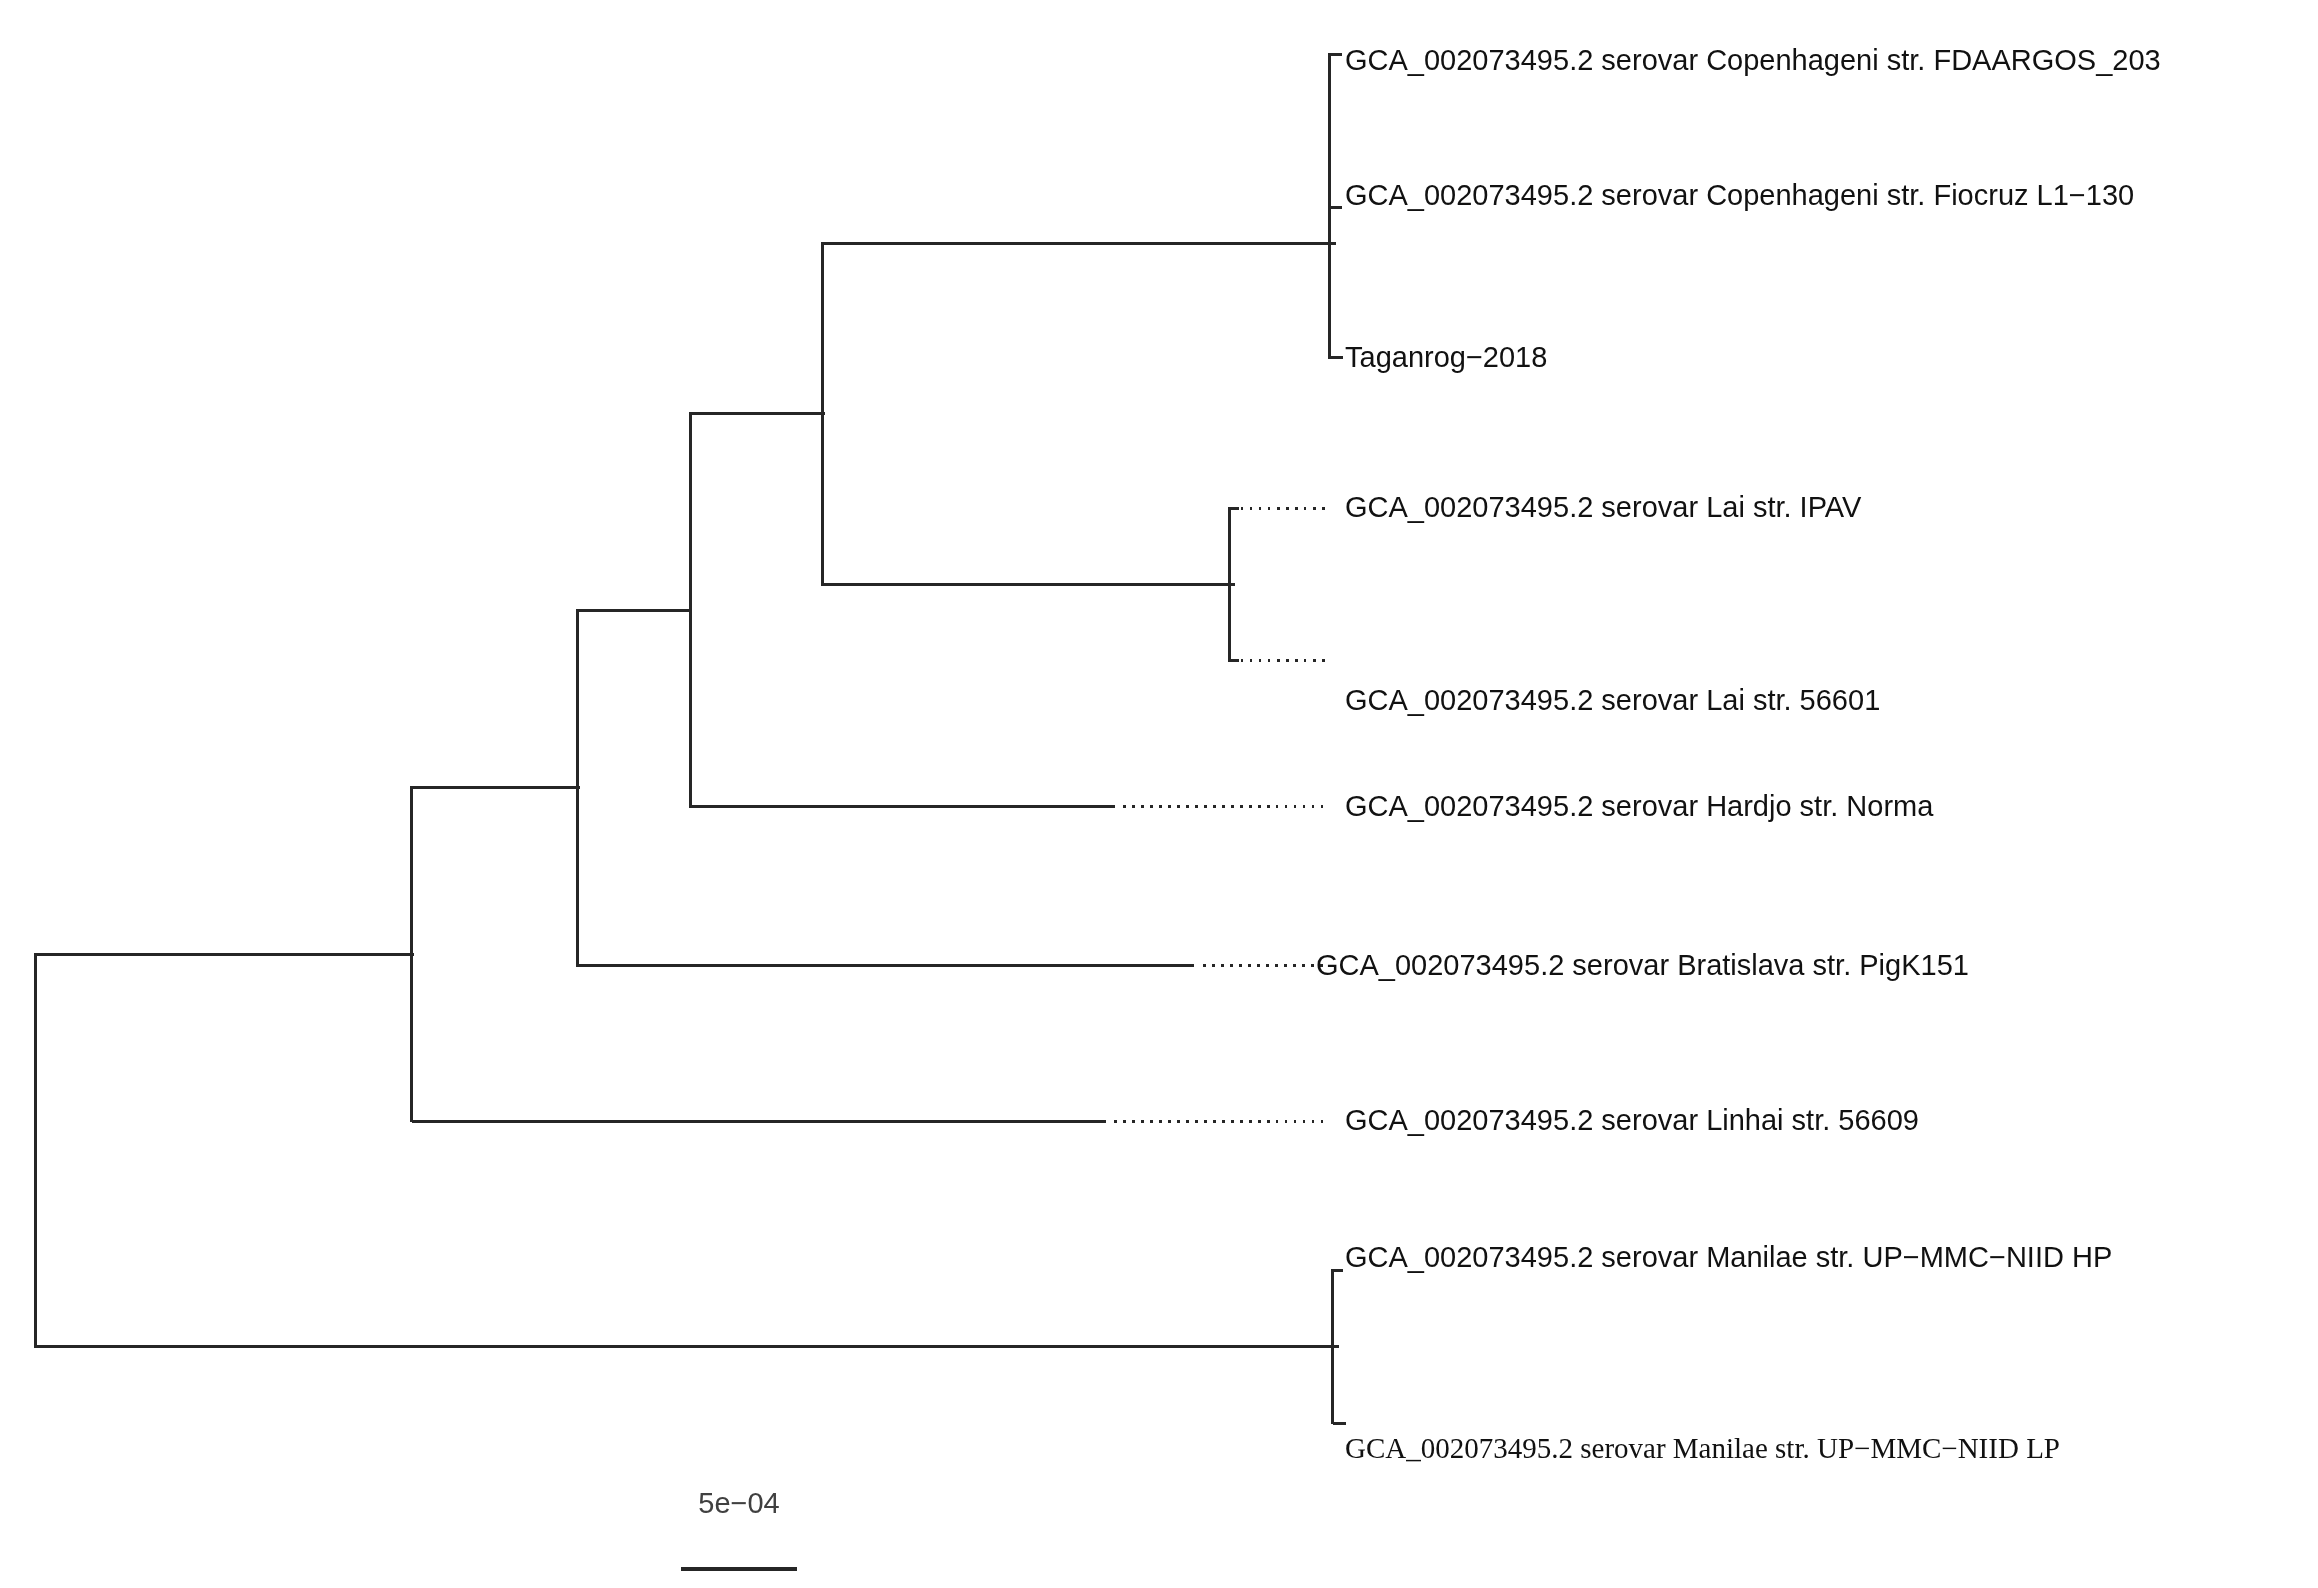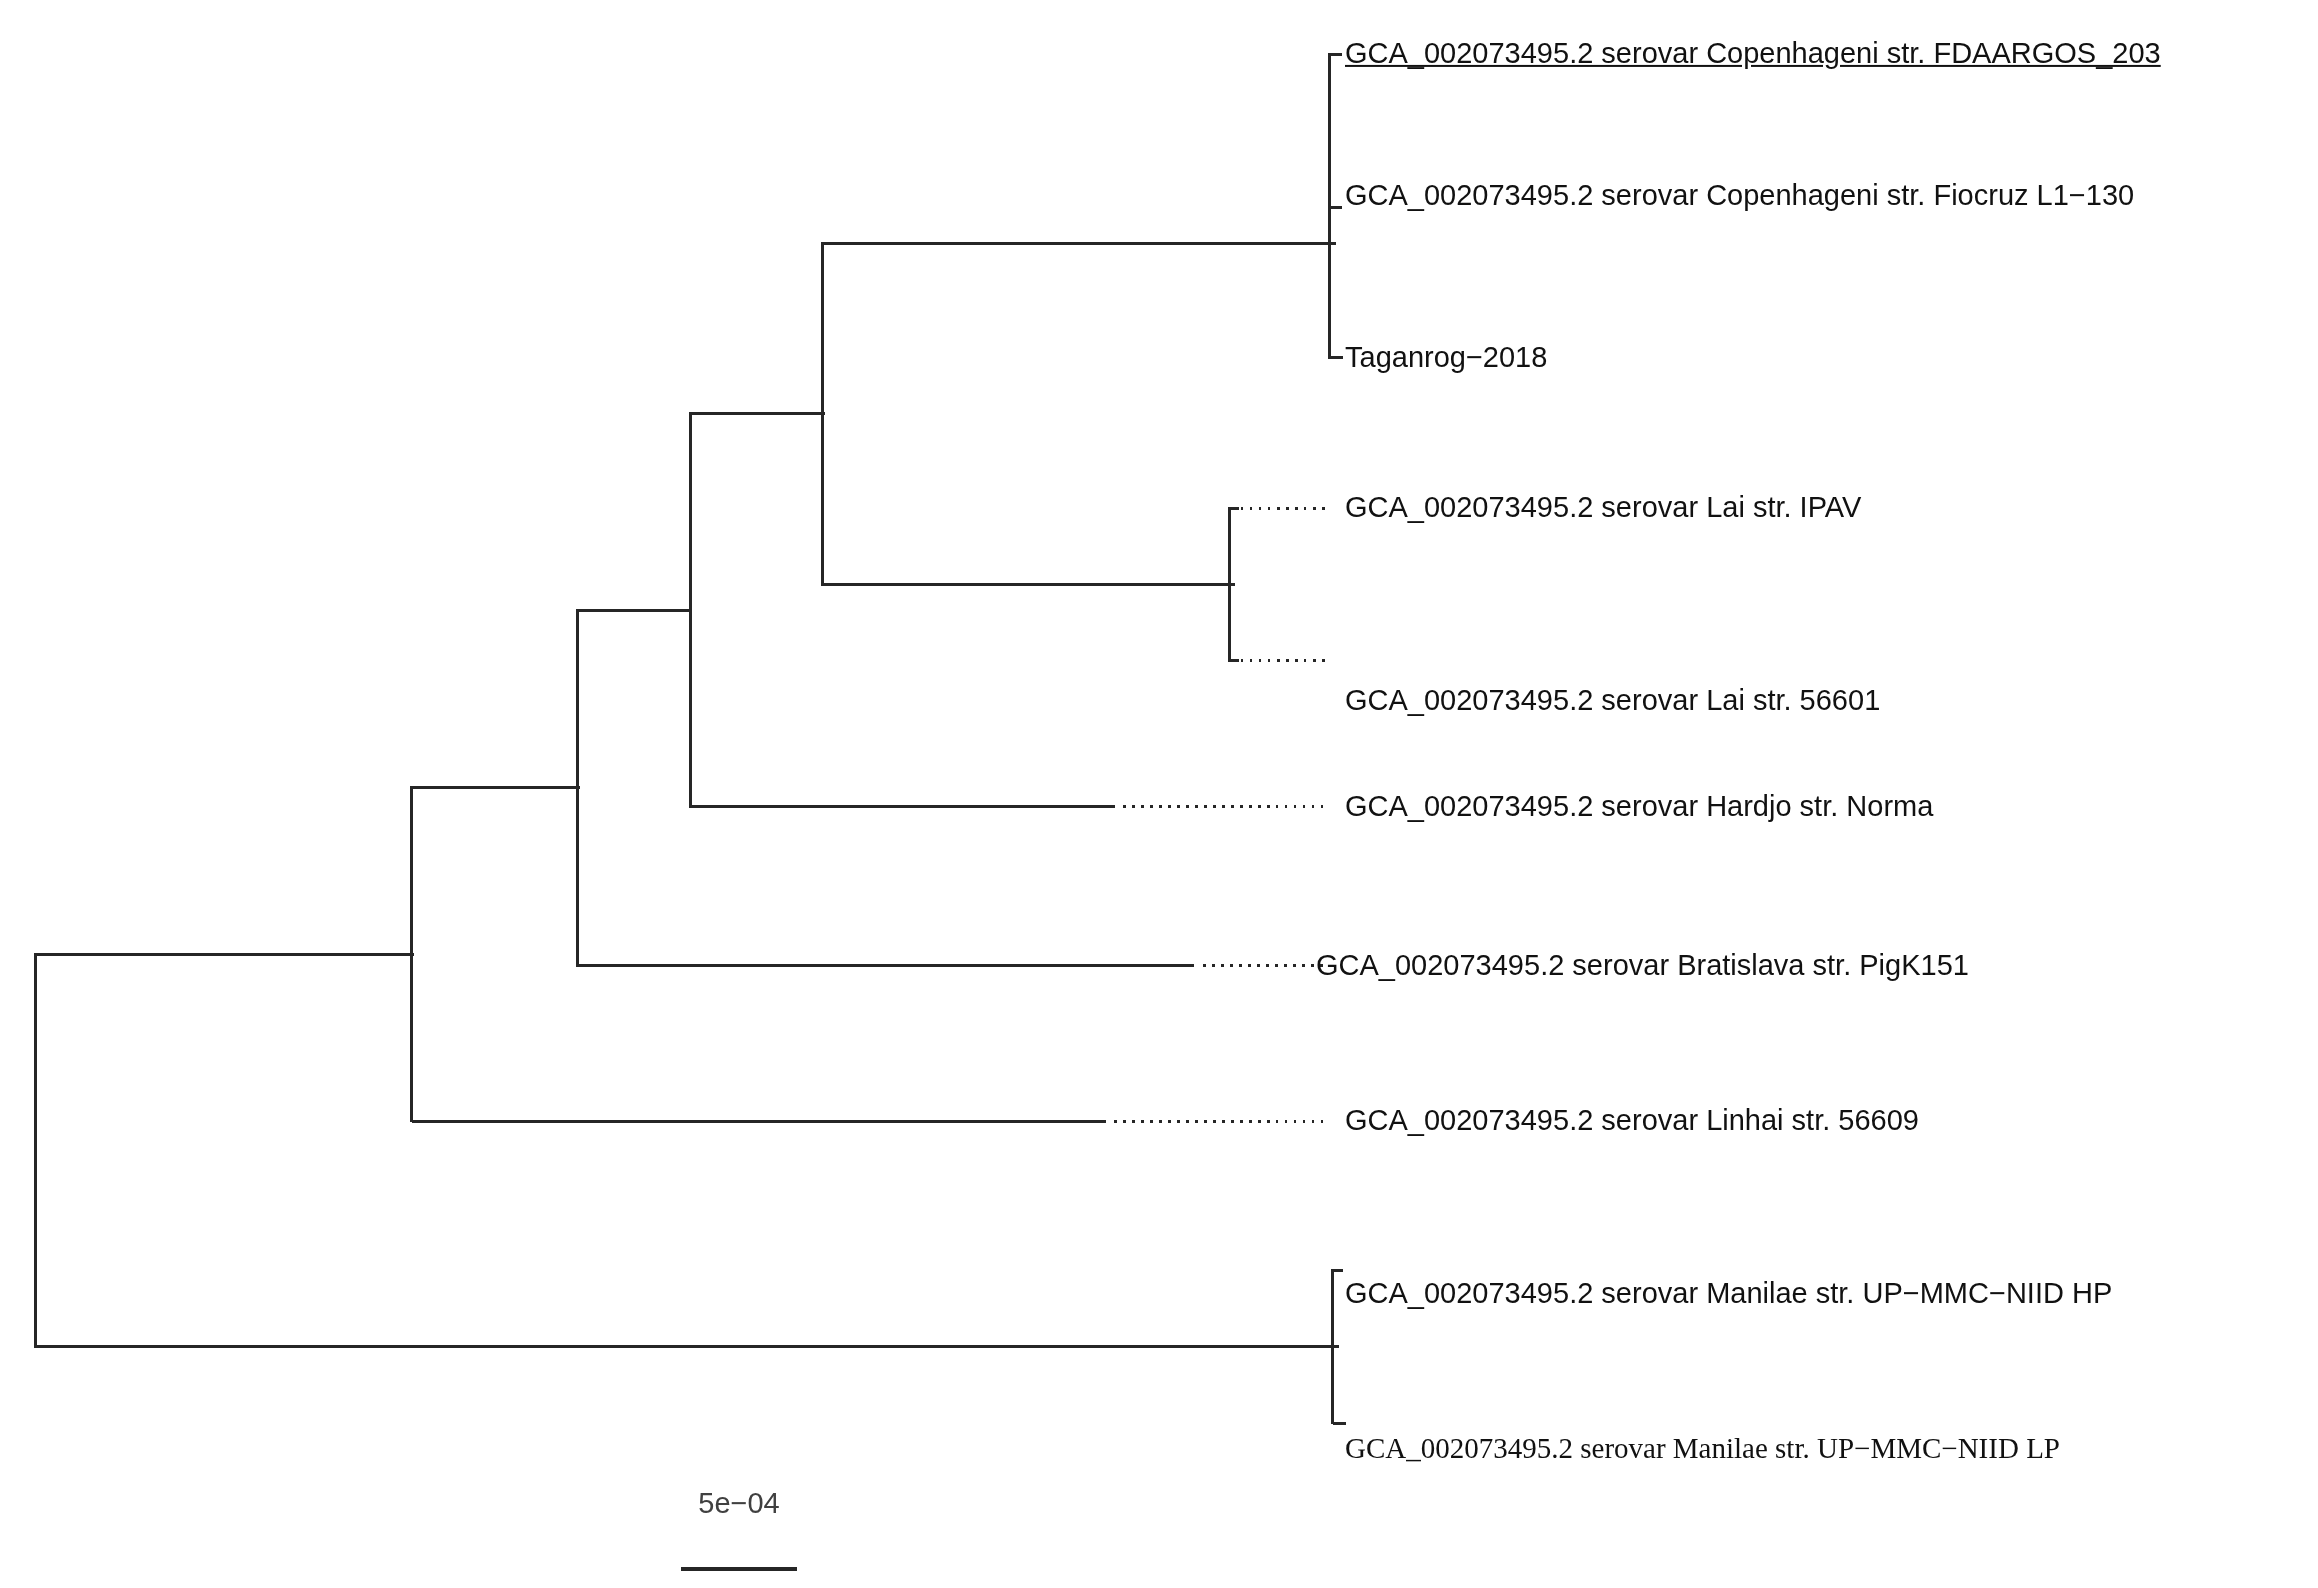--- a/index.html
+++ b/index.html
@@ -62,27 +62,27 @@
       <div class="seg" style="left: 1329px; top: 356px; width: 14px; height: 2.5px;"></div>
       <div class="seg" style="left: 1229px; top: 507px; width: 9.5px; height: 2.5px;"></div>
       <div class="seg" style="left: 1229px; top: 659px; width: 9.5px; height: 2.5px;"></div>
       <div class="seg" style="left: 1333px; top: 1269px; width: 10.2px; height: 2.5px;"></div>
       <div class="seg" style="left: 1333px; top: 1422px; width: 12.7px; height: 2.5px;"></div>
       <div class="seg-dot" style="left: 1241px; top: 507px; width: 90px; height: 2.5px;"></div>
       <div class="seg-dot" style="left: 1241px; top: 659px; width: 90px; height: 2.5px;"></div>
       <div class="seg-dot" style="left: 1123px; top: 805px; width: 202px; height: 2.5px;"></div>
       <div class="seg-dot" style="left: 1203px; top: 964px; width: 122px; height: 2.5px;"></div>
       <div class="seg-dot" style="left: 1114px; top: 1120px; width: 212px; height: 2.5px;"></div>
-      <div class="tip" style="left: 1345px; top: 54px; text-decoration: underline;">GCA_002073495.2 serovar Copenhageni str. FDAARGOS_203</div>
+      <div class="tip" style="left: 1345px; top: 61px;">GCA_002073495.2 serovar Copenhageni str. FDAARGOS_203</div>
       <div class="tip" style="left: 1345px; top: 196px;">GCA_002073495.2 serovar Copenhageni str. Fiocruz L1−130</div>
       <div class="tip" style="left: 1345px; top: 358px; text-align: center;">Taganrog−2018</div>
       <div class="tip" style="left: 1345px; top: 508px;">GCA_002073495.2 serovar Lai str. IPAV</div>
       <div class="tip" style="left: 1345px; top: 661px; margin-top: 40px;">GCA_002073495.2 serovar Lai str. 56601</div>
       <div class="tip" style="left: 1345px; top: 807px;">GCA_002073495.2 serovar Hardjo str. Norma</div>
       <div class="tip" style="left: 1316px; top: 966px;">GCA_002073495.2 serovar Bratislava str. PigK151</div>
       <div class="tip" style="left: 1345px; top: 1121px;">GCA_002073495.2 serovar Linhai str. 56609</div>
-      <div class="tip" style="left: 1345px; top: 1294px;">GCA_002073495.2 serovar Manilae str. UP−MMC−NIID HP</div>
+      <div class="tip" style="left: 1345px; top: 1258px;">GCA_002073495.2 serovar Manilae str. UP−MMC−NIID HP</div>
       <div class="tip" style="left: 1345px; top: 1449px; font-family: Liberation Serif, serif;">GCA_002073495.2 serovar Manilae str. UP−MMC−NIID LP</div>
     </div>
   <div id="scalebar-line" style="left: 681px; top: 1567px; width: 116px; height: 3.8px;"></div>
   <div id="scalebar-label" style="left: 739px; top: 1503px;">5e−04</div>
 </div>
 
 
 </body></html>

